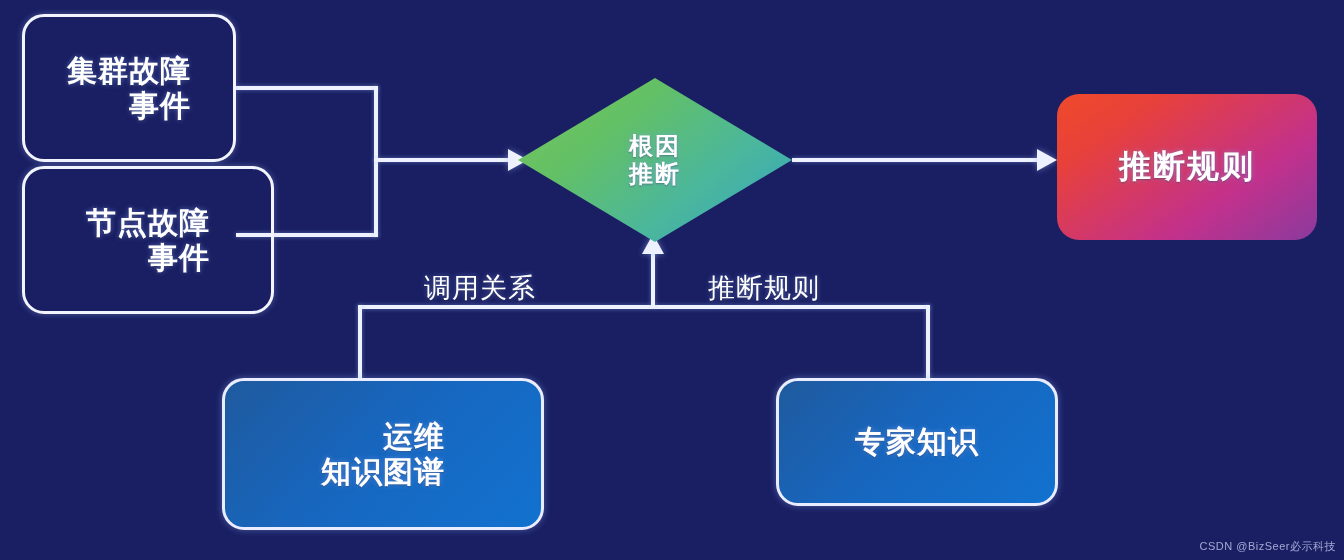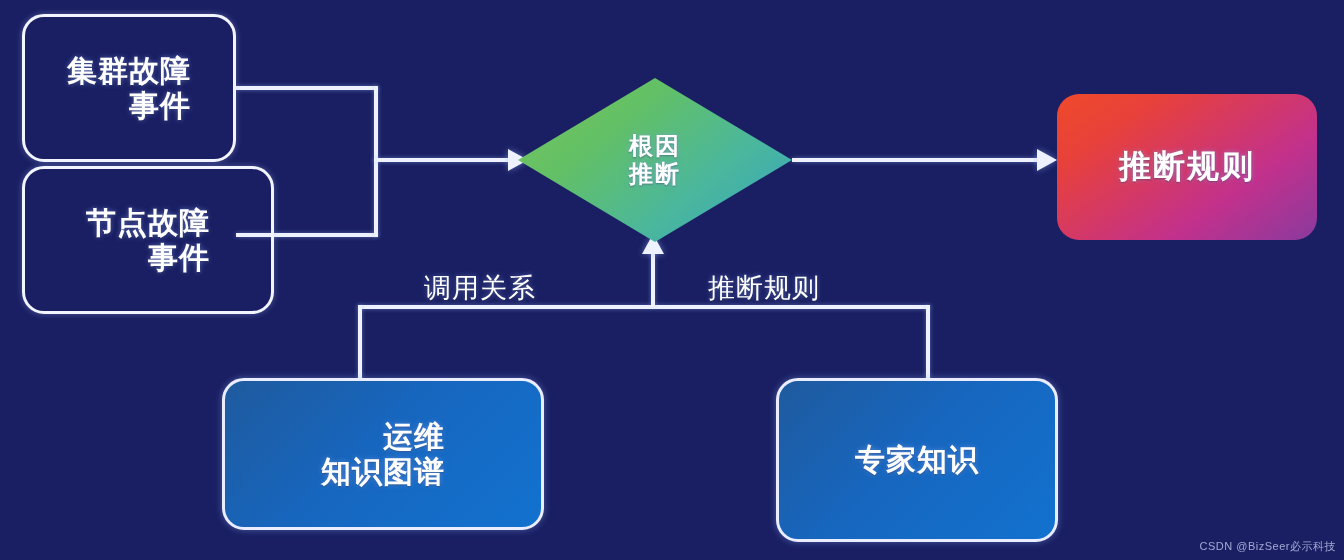--- a/index.html
+++ b/index.html
@@ -59,21 +59,21 @@
     background: linear-gradient(145deg, #ef4a2b 0%, #e8413a 22%, #c2318c 68%, #8a3a9e 100%);
   }
   #box-result .node-label { font-size: 32px; letter-spacing: 2px; }
 
   #box-kg, #box-expert {
     border: 3px solid #e9edff;
     background: linear-gradient(135deg, #1f5a9e 0%, #1766be 45%, #1272cf 100%);
     box-shadow: 0 0 7px rgba(150,185,255,.4);
   }
   #box-kg     { left: 222px; top: 378px; width: 322px; height: 152px; }
-  #box-expert { left: 776px; top: 378px; width: 282px; height: 164px; }
+  #box-expert { left: 776px; top: 378px; width: 282px; height: 128px; }
   #box-kg .node-label, #box-expert .node-label { font-size: 30px; }
 
   
   #diamond {
     position: absolute;
     left: 518px; top: 78px;
     width: 274px; height: 164px;
   }
   #diamond .dia-shape {
     position: absolute; inset: 0;

